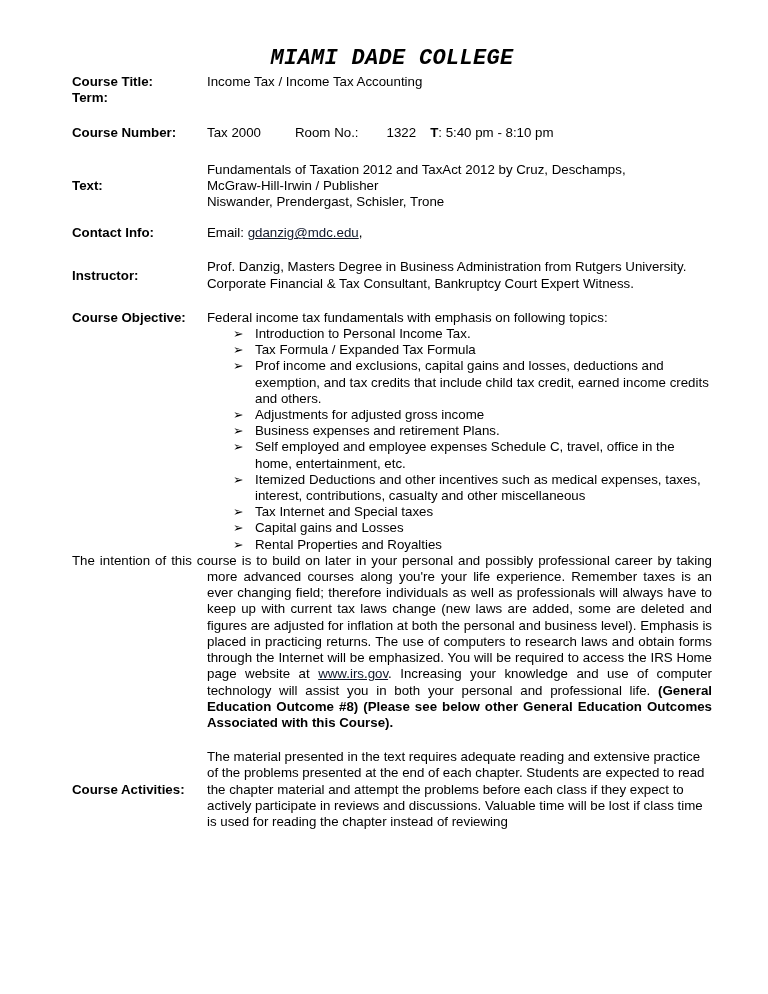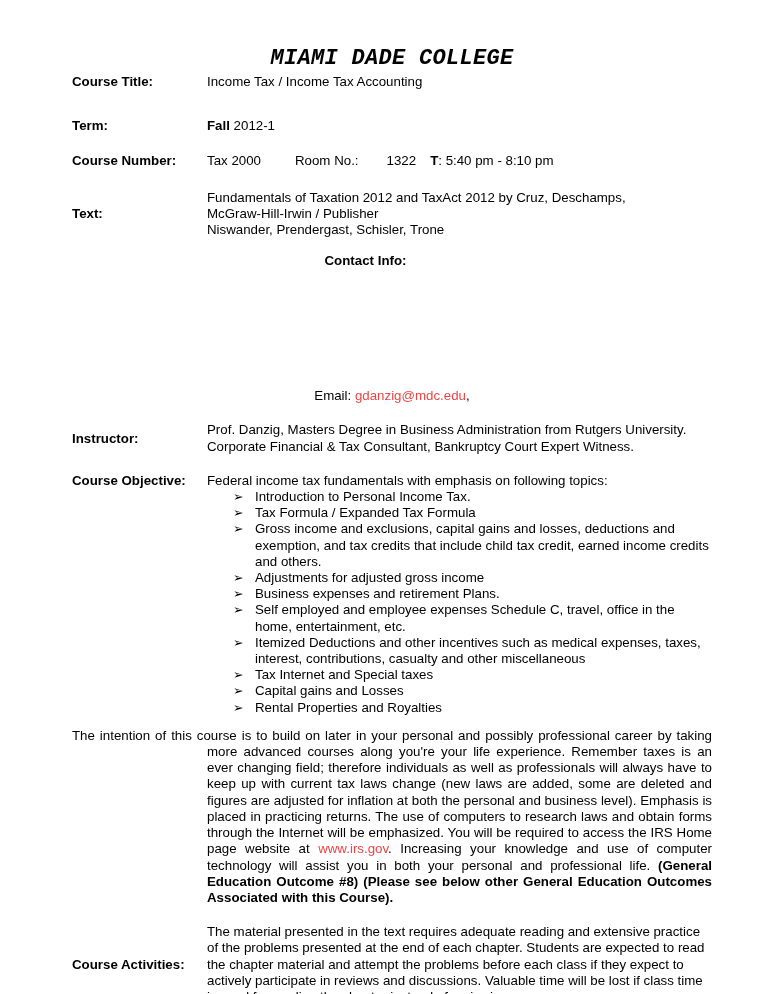--- a/index.html
+++ b/index.html
@@ -23,32 +23,33 @@
     font-style: italic;
     font-size: 22px;
     line-height: 27px;
     letter-spacing: 0.3px;
     white-space: nowrap;
   }
   .row { display: flex; align-items: center; }
   .row .label { width: 135px; flex: 0 0 135px; font-weight: bold; }
   .row .value { flex: 1 1 auto; }
   .mt2  { margin-top: 2px; }
-  .mt12 { margin-top: 12px; }
-  .mt15 { margin-top: 15px; flex-direction: column; }
-  .mt16 { margin-top: 28px; }
+  .mt12 { }
+  .mt15 { margin-top: 15px; }
+  .mt16 { margin-top: 0; gap: 12px; }
   .mt18 { margin-top: 18px; }
   .mt19 { margin-top: 19px; }
   .mt20 { margin-top: 20px; }
   .bold { font-weight: bold; }
   .sp34 { margin-left: 34px; }
   .sp28 { margin-left: 28px; }
   .sp14 { margin-left: 14px; }
   a.doclink {
-    color: #ef4444;
+    color: #0f172a;
+    text-decoration: underline;
     cursor: pointer;
   }
   .bullets { margin-left: 135px; }
   .bullet { display: flex; padding-left: 26px; }
   .bullet .arrow { flex: 0 0 22px; width: 22px; font-size: 12.5px; }
   .bullet .btext { flex: 1 1 auto; }
   .intention {
     margin-left: 135px;
     text-indent: -135px;
     text-align: justify;
@@ -63,21 +64,20 @@
     <div class="doc-title">MIAMI DADE COLLEGE</div>
   </div>
 
   <div class="row mt2">
     <div class="label">Course Title:</div>
     <div class="value">Income Tax / Income Tax Accounting</div>
   </div>
 
   <div class="row mt16">
     <div class="label">Term:</div>
-    <div class="value"><span class="bold">Fall</span><span> 2012-1</span></div>
   </div>
 
   <div class="row mt19">
     <div class="label">Course Number:</div>
     <div class="value"><span>Tax 2000</span><span class="sp34">Room No.:</span><span class="sp28">1322</span><span class="sp14 bold">T</span><span>: 5:40 pm - 8:10 pm</span></div>
   </div>
 
   <div class="row mt20">
     <div class="label">Text:</div>
     <div class="value">
@@ -108,21 +108,21 @@
     <div class="bullet">
         <span class="arrow">➢</span>
         <span class="btext">Introduction to Personal Income Tax.</span>
       </div>
     <div class="bullet">
         <span class="arrow">➢</span>
         <span class="btext">Tax Formula / Expanded Tax Formula</span>
       </div>
     <div class="bullet">
         <span class="arrow">➢</span>
-        <span class="btext">Gross income and exclusions, capital gains and losses, deductions and exemption, and tax credits that include child tax credit, earned income credits and others.</span>
+        <span class="btext">Prof income and exclusions, capital gains and losses, deductions and exemption, and tax credits that include child tax credit, earned income credits and others.</span>
       </div>
     <div class="bullet">
         <span class="arrow">➢</span>
         <span class="btext">Adjustments for adjusted gross income</span>
       </div>
     <div class="bullet">
         <span class="arrow">➢</span>
         <span class="btext">Business expenses and retirement Plans.</span>
       </div>
     <div class="bullet">

